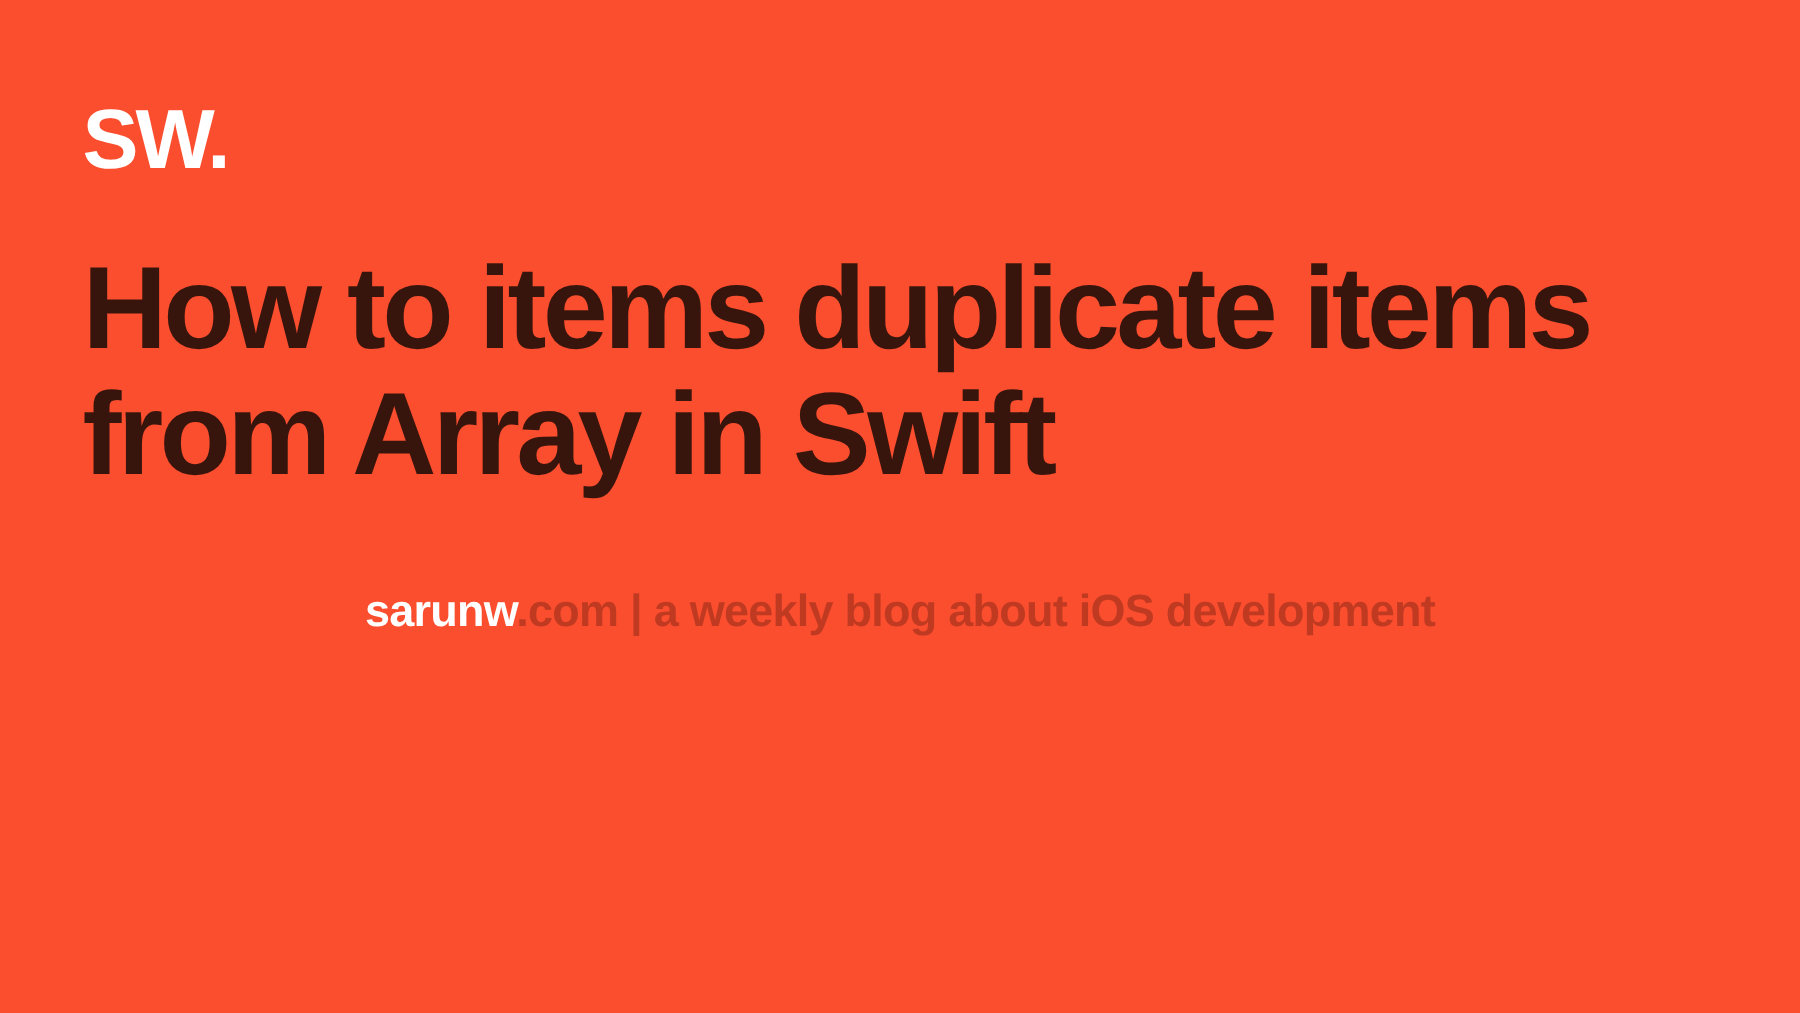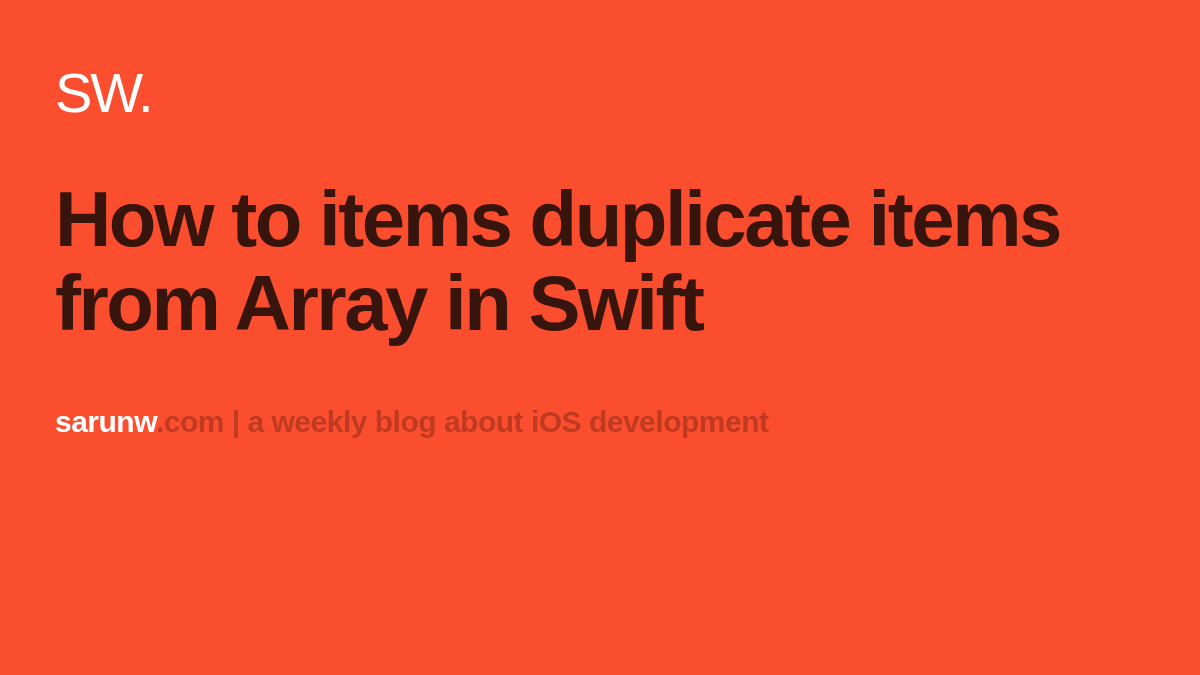--- a/index.html
+++ b/index.html
@@ -12,37 +12,38 @@
     height: 675px;
     background-color: #FA4E2F;
     font-family: -apple-system, BlinkMacSystemFont, "Segoe UI", Helvetica, Arial, sans-serif;
     padding: 60px 55px;
     overflow: hidden;
     position: relative;
   }
   .logo {
     color: #FFFFFF;
     font-size: 56px;
-    font-weight: 400;
+    font-weight: 700;
     letter-spacing: -2px;
-    margin-bottom: 52px;
+    margin-bottom: 38px;
   }
   .title {
     color: #38150C;
     font-size: 78px;
     font-weight: 800;
     line-height: 1.08;
     letter-spacing: -2.5px;
     margin-bottom: 60px;
     max-width: 1080px;
   }
   .footer {
     font-size: 30px;
     font-weight: 700;
     letter-spacing: -0.5px;
+    text-align: center;
   }
   .footer-domain {
     color: #FFFFFF;
   }
   .footer-tagline {
     color: #C03A22;
   }
 </style>
 </head>
 <body>

